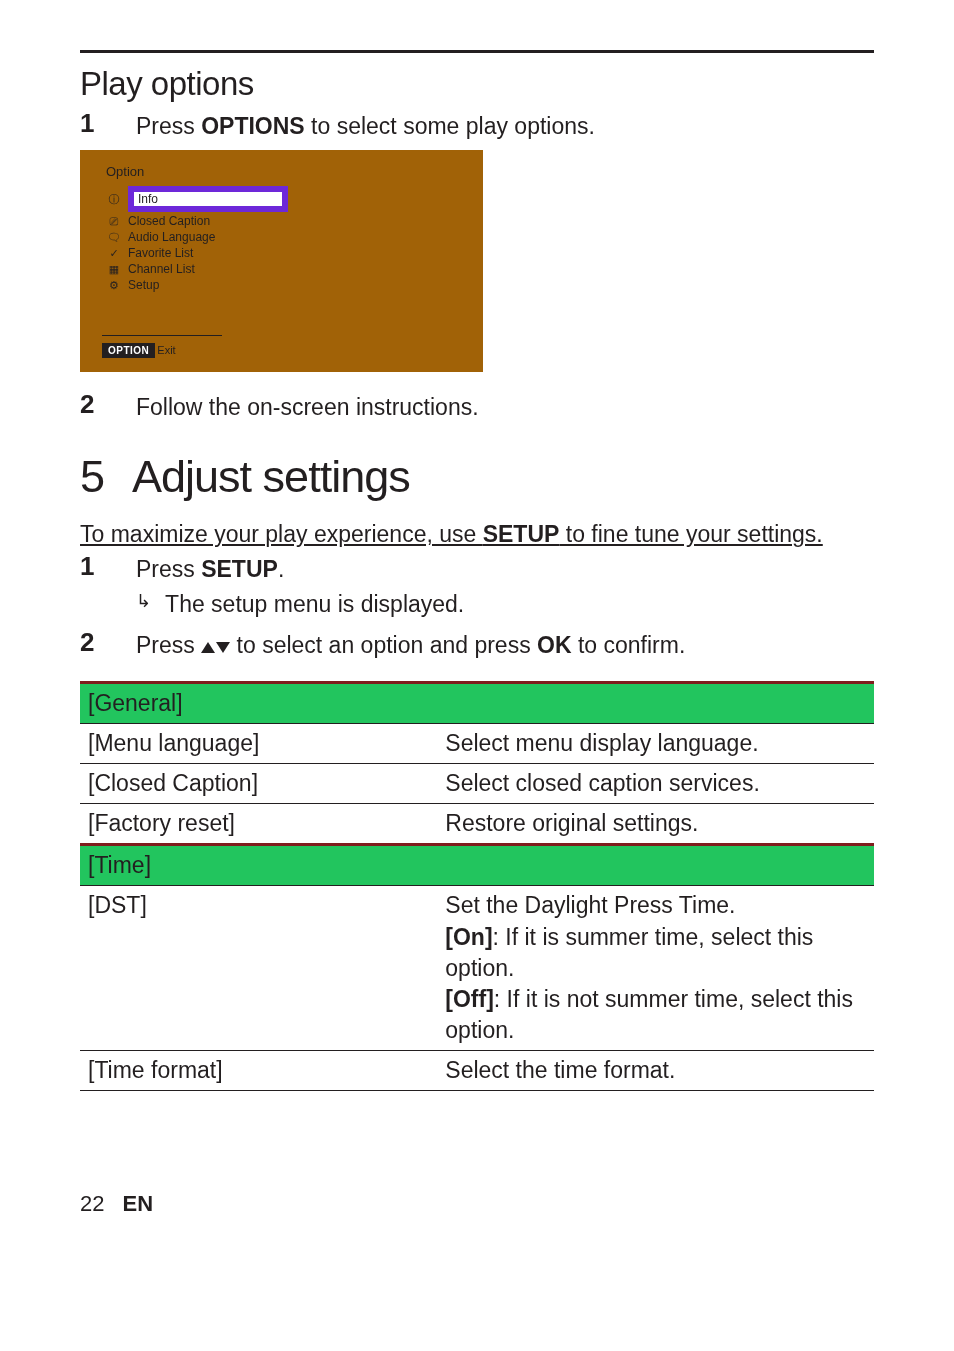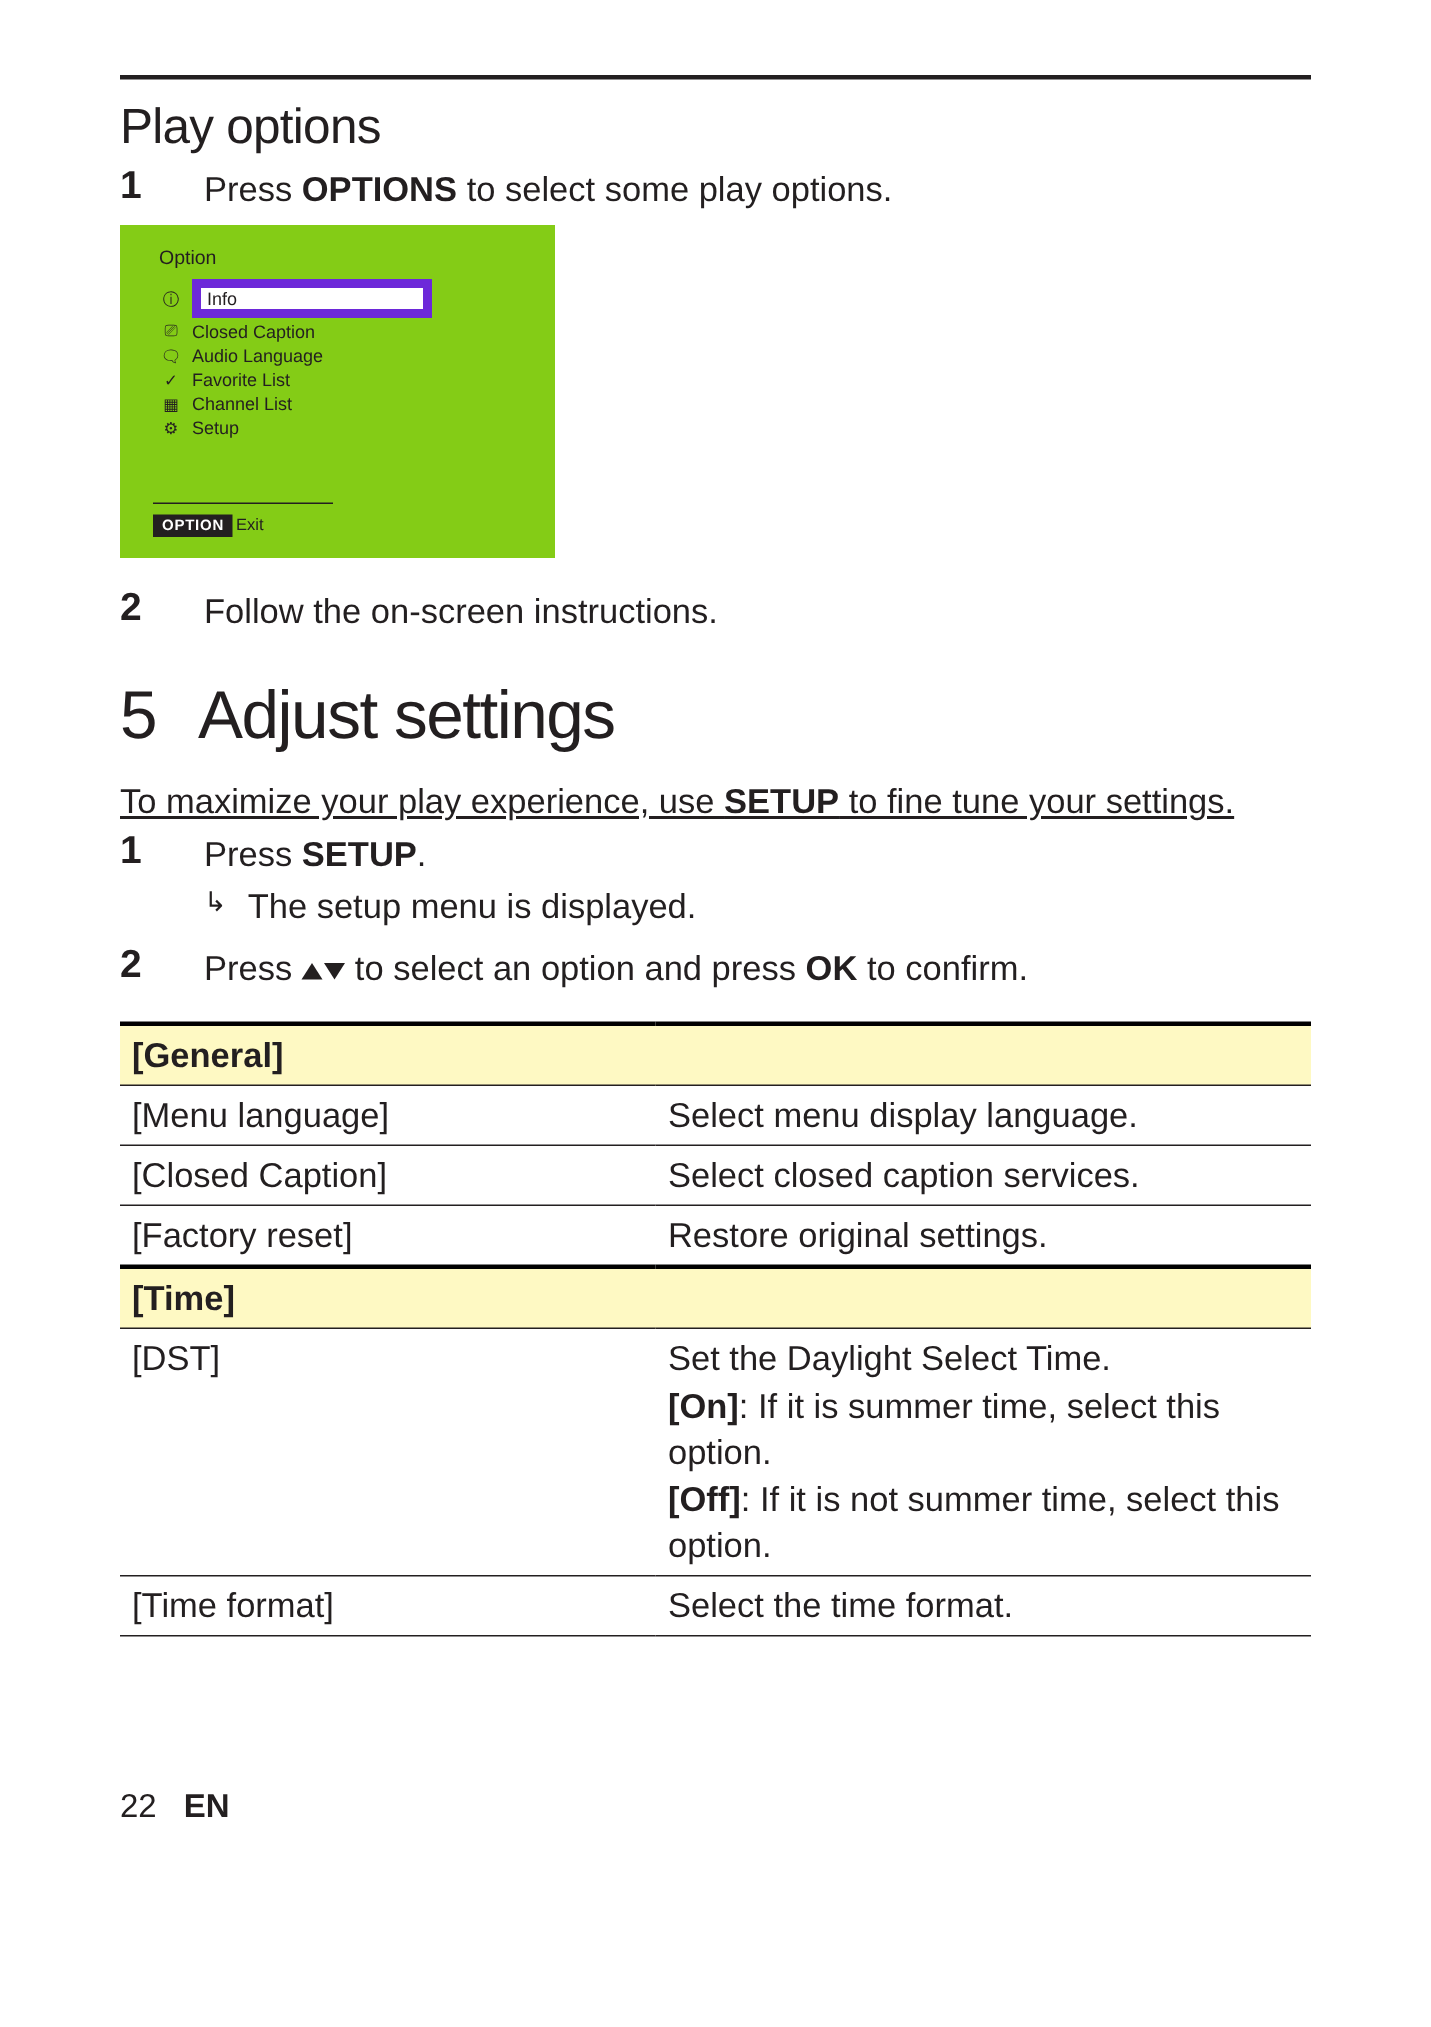--- a/index.html
+++ b/index.html
@@ -39,22 +39,22 @@
   flex: 0 0 56px;
   line-height: 1.1;
 }
 ol.steps > li > .body {
   font-size: 23px;
   line-height: 1.35;
   padding-top: 2px;
 }
 .bold-inline { font-weight: 600; }
 .screen {
-  background: #84cc16;
-  width: 290px;
+  background: #a16207;
+  width: 403px;
   height: 222px;
   margin: 4px 0 18px 0;
   position: relative;
   color: #231f20;
   font-family: Arial, sans-serif;
 }
 .screen-inner {
   padding: 14px 0 0 22px;
 }
 .screen-title {
@@ -151,24 +151,23 @@
   font-size: 23px;
 }
 table.settings td {
   border-top: 1px solid #231f20;
   border-bottom: 1px solid #231f20;
   padding: 4px 8px;
   vertical-align: top;
   line-height: 1.35;
 }
 table.settings tr.group td {
-  background: #fef9c3;
-  border-top: 3px solid #000000;
-  font-size: 23px;
-  font-weight: bold;
+  background: #22c55e;
+  border-top: 3px solid #7f1d1d;
+  font-size: 23px;
 }
 table.settings td:first-child { width: 45%; }
 .footer {
   margin-top: 100px;
   font-size: 22px;
 }
 .footer .pagenum { margin-right: 18px; }
 .footer .lang { font-weight: 600; }
 </style>
 </head>
@@ -273,21 +272,21 @@
   <tr>
         <td>[Factory reset]</td>
         <td>Restore original settings.</td>
       </tr>
   <tr class="group">
         <td colspan="2">[Time]</td>
       </tr>
   <tr>
     <td>[DST]</td>
     <td>
-      <span>Set the Daylight Select Time.</span><br>
+      <span>Set the Daylight Press Time.</span><br>
       <span class="bold-inline">[On]</span><span>: If it is summer time, select this option.</span><br>
       <span class="bold-inline">[Off]</span><span>: If it is not summer time, select this option.</span>
     </td>
   </tr>
   <tr>
         <td>[Time format]</td>
         <td>Select the time format.</td>
       </tr>
 </tbody>
   </table>

